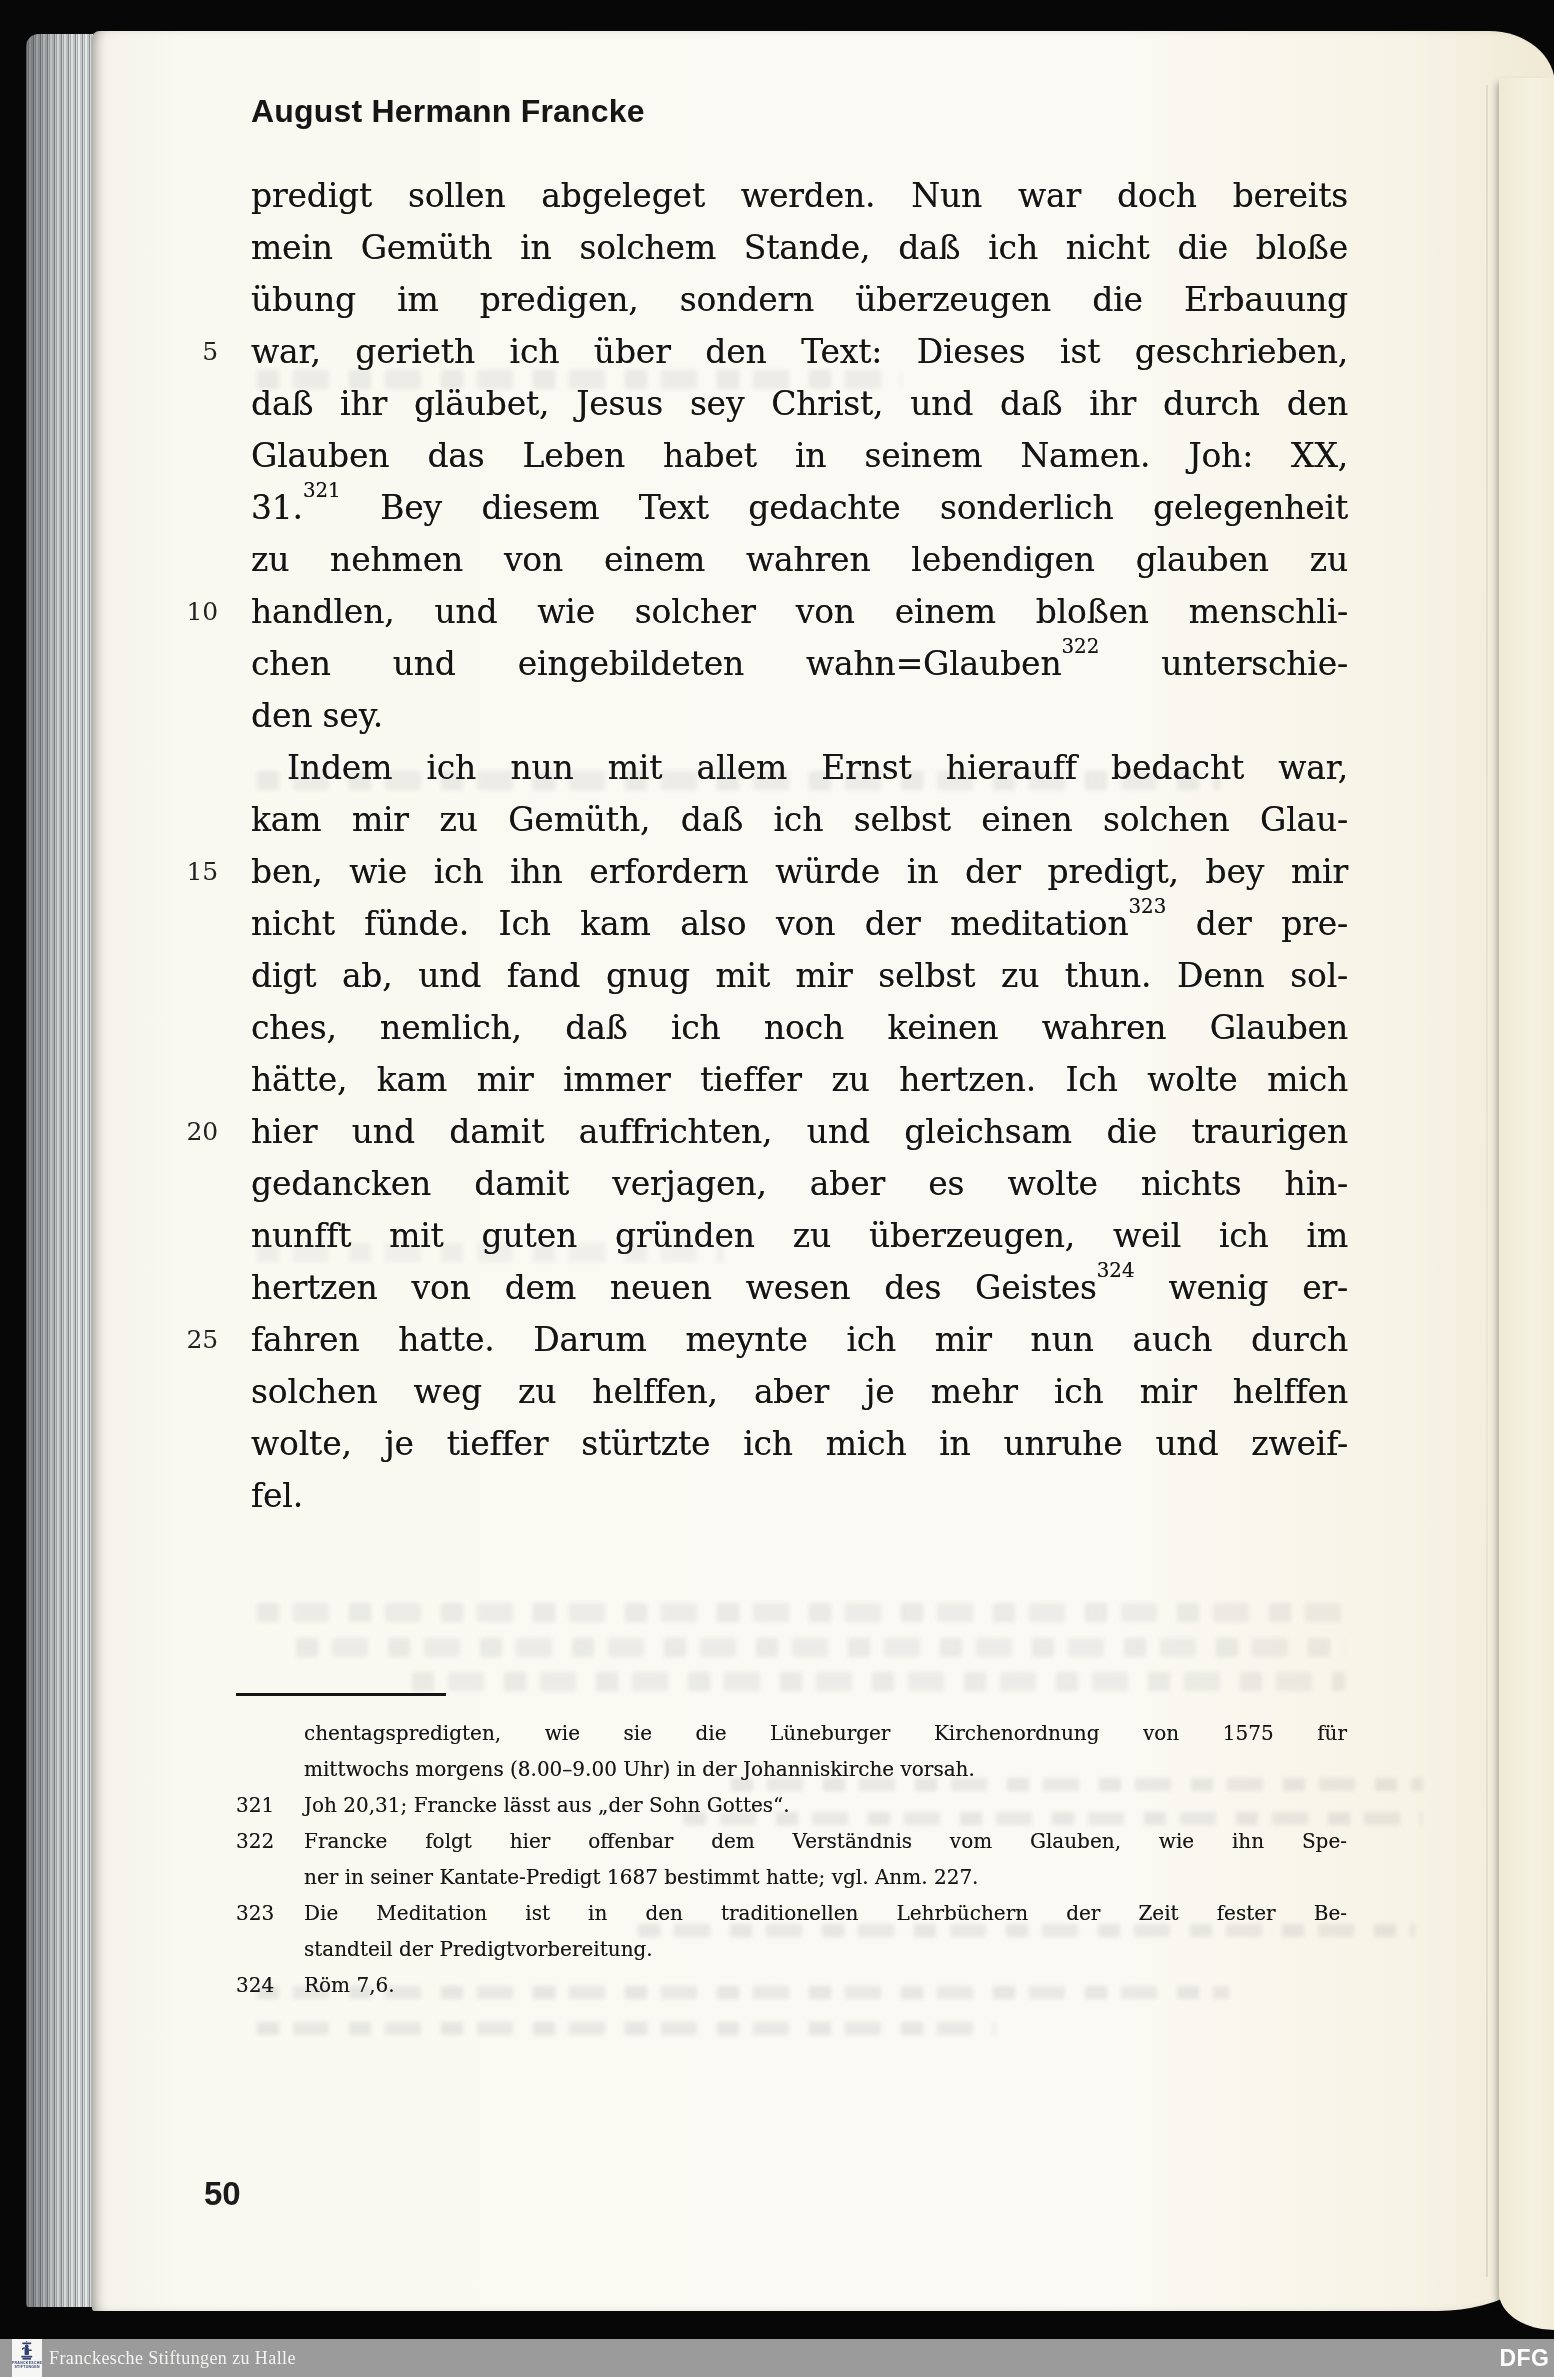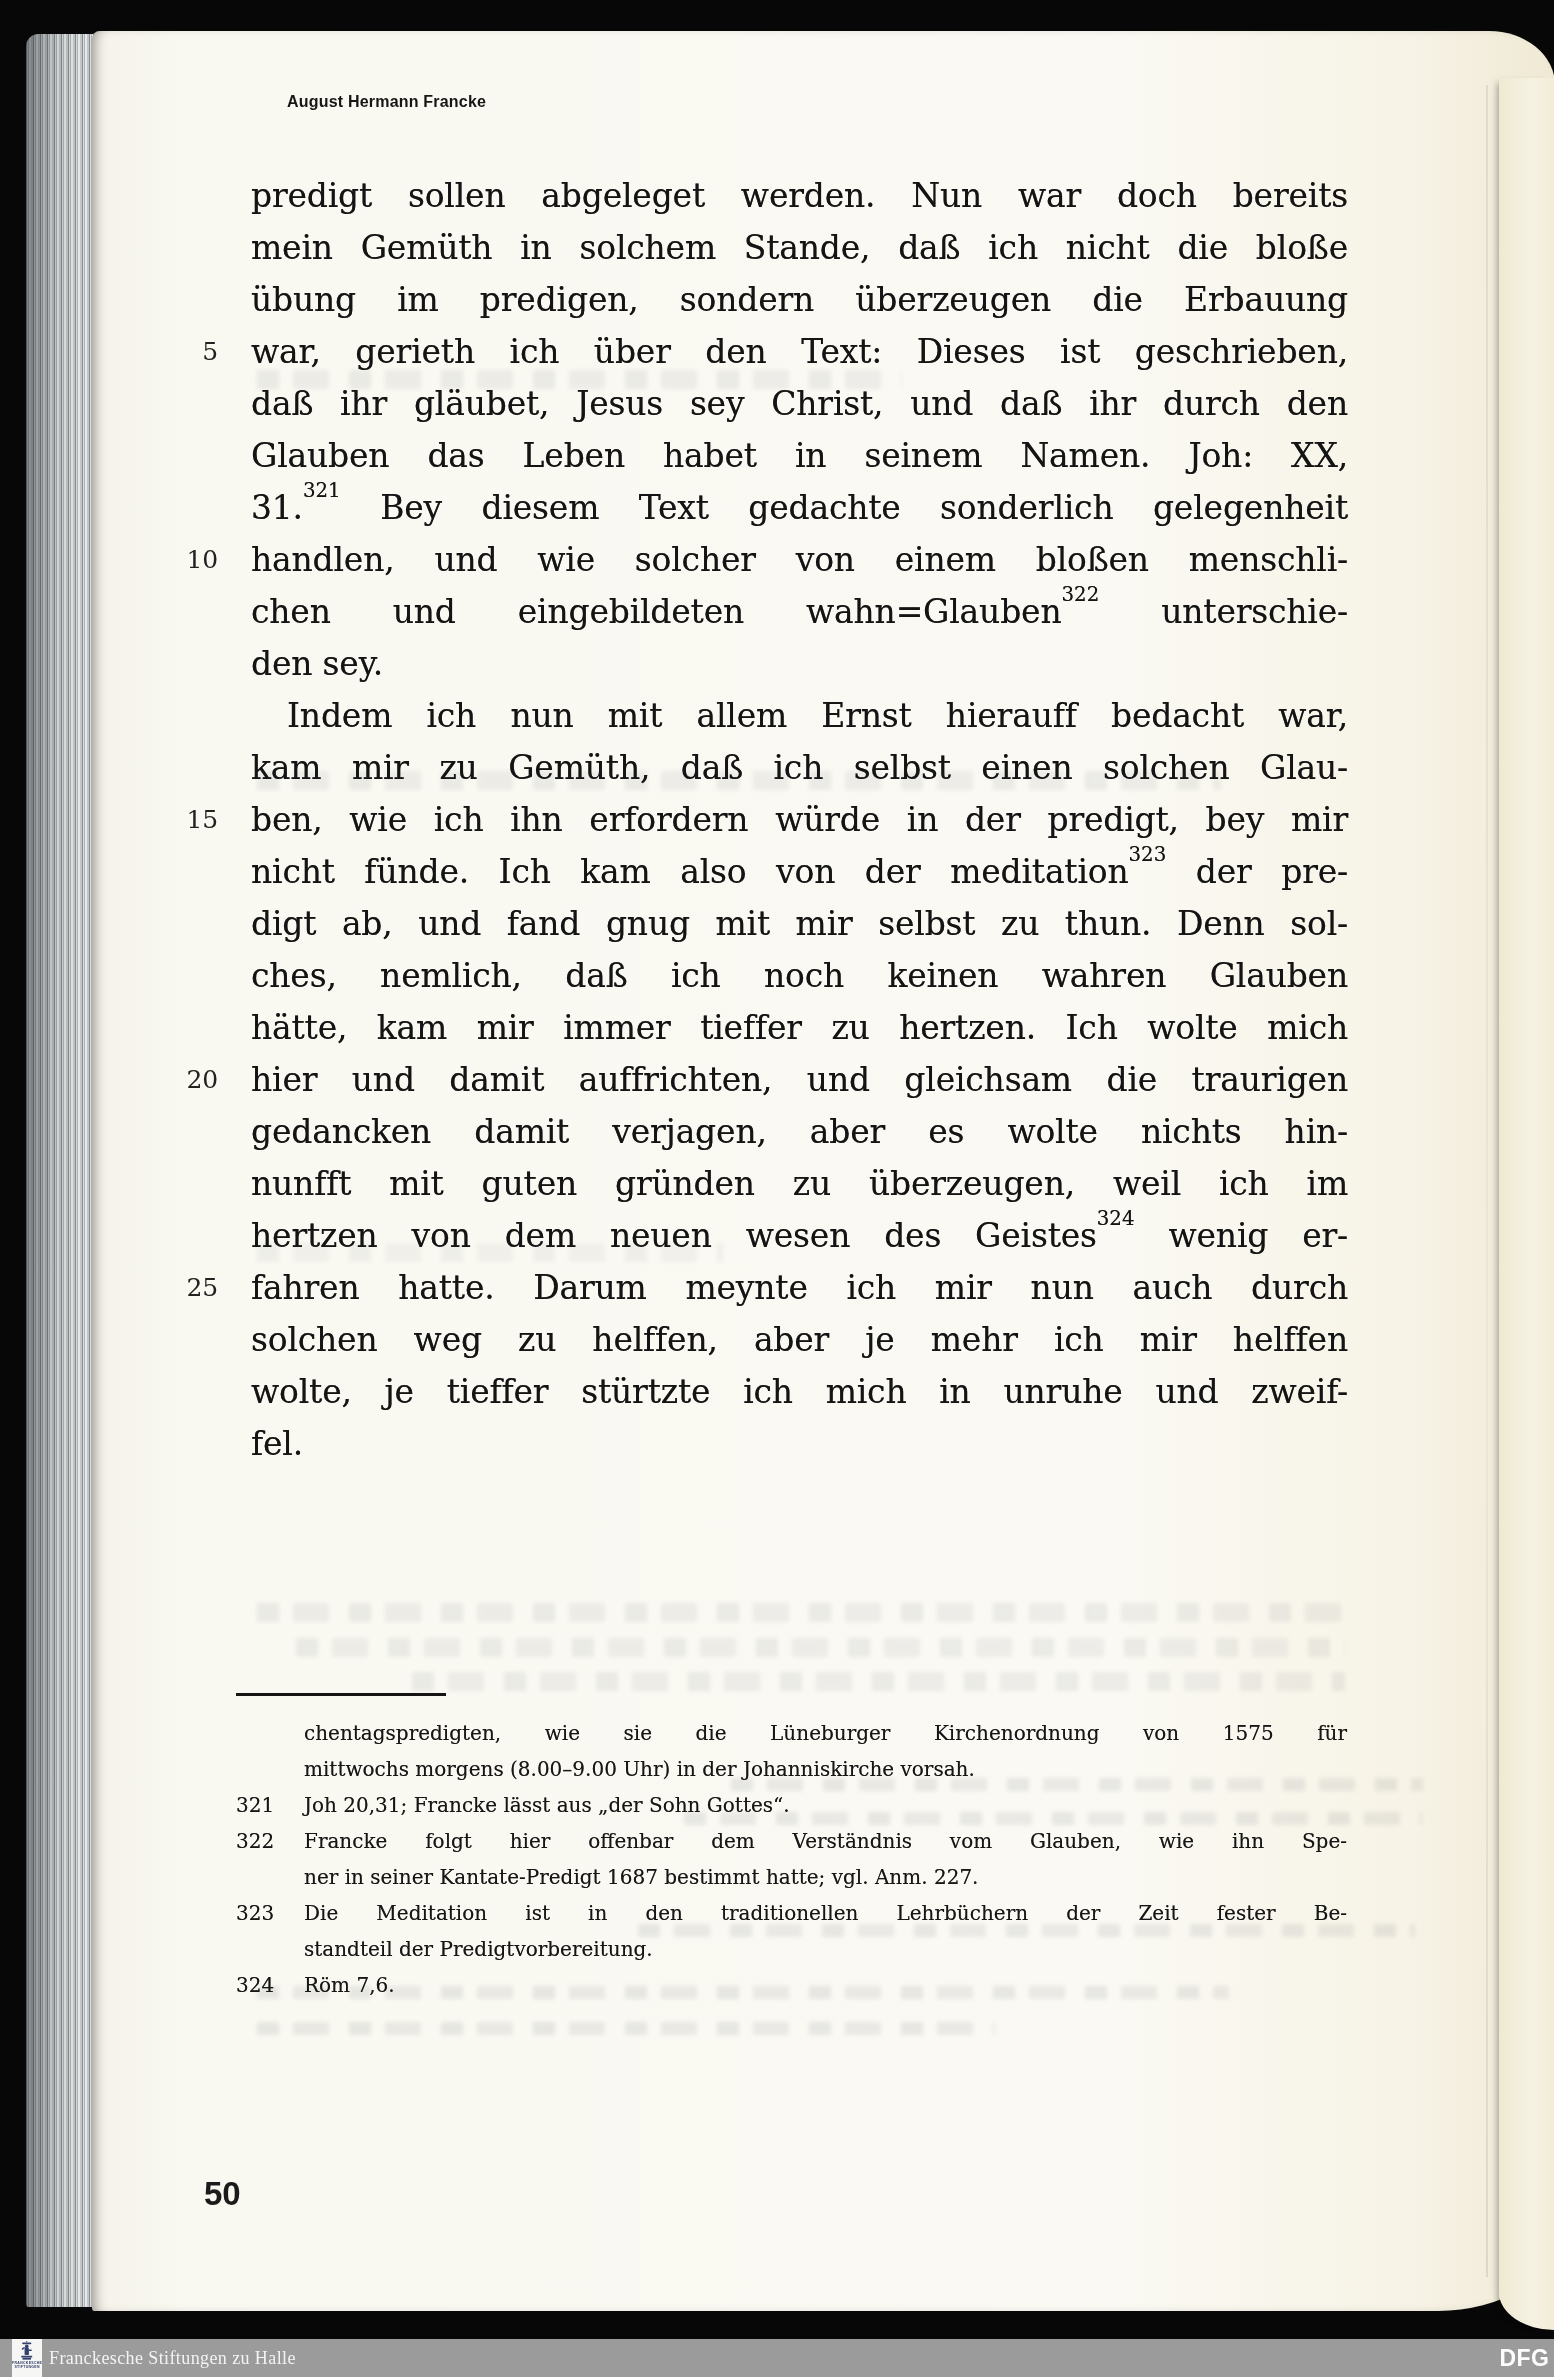--- a/index.html
+++ b/index.html
@@ -18,22 +18,22 @@
     box-shadow:inset 9.3px 0 12.4px -7.8px rgba(0,0,0,.45);}
   
   .gutter-page{position:absolute;right:0;top:47px;width:56px;height:2252px;
     background:linear-gradient(90deg,#efe9d2 0,#f6f2e2 60%,#f2ecd8 100%);
     border-radius:0 0 0 70px / 0 0 0 47px;
     box-shadow:-6.2px 0 7.8px -4.7px rgba(0,0,0,.35);}
   .crease{position:absolute;right:67px;top:54px;width:2.3px;height:2192px;
     background:linear-gradient(180deg,rgba(60,55,40,.10),rgba(60,55,40,.04) 60%,rgba(60,55,40,.12));}
 
   .running-header{position:absolute;left:159px;top:62px;
-    font-family:"Liberation Sans",sans-serif;font-weight:700;font-size:16px;color:#161616;
-    letter-spacing:0.2px;margin-left:36px;}
+    font-family:"Liberation Sans",sans-serif;font-weight:700;font-size:32px;color:#161616;
+    letter-spacing:0.2px;}
 
   .body-block{position:absolute;left:87px;top:139px;width:1169px;color:#141414;}
   .brow{display:flex;align-items:flex-end;height:52px;line-height:52px;font-size:33px;
     letter-spacing:-0.2px;text-shadow:0 0 0.4px rgba(0,0,0,.55);}
   .lnum{width:39px;text-align:right;font-size:25px;color:#222;flex:0 0 auto;
     text-shadow:none;}
   .ltext{flex:1;margin-left:33px;text-align:justify;text-align-last:justify;white-space:nowrap;}
   .ltext.short{text-align:left;text-align-last:left;}
   .ltext.indent{text-indent:36px;}
   .ltext sup{font-size:60%;position:relative;top:-.5em;letter-spacing:0;}
@@ -101,20 +101,24 @@
           <span class="lnum"></span>
           <span class="ltext">daß ihr gläubet, Jesus sey Christ, und daß ihr durch den</span>
         </div>
         <div class="brow">
           <span class="lnum"></span>
           <span class="ltext">Glauben das Leben habet in seinem Namen. Joh: XX,</span>
         </div>
         <div class="brow">
           <span class="lnum"></span>
           <span class="ltext">31.<sup>321</sup> Bey diesem Text gedachte sonderlich gelegenheit</span>
+        </div>
+        <div class="brow">
+          <span class="lnum"></span>
+          <span class="ltext">zu nehmen von einem wahren lebendigen glauben zu</span>
         </div>
         <div class="brow">
           <span class="lnum">10</span>
           <span class="ltext">handlen, und wie solcher von einem bloßen menschli-</span>
         </div>
         <div class="brow">
           <span class="lnum"></span>
           <span class="ltext">chen und eingebildeten wahn=Glauben<sup>322</sup> unterschie-</span>
         </div>
         <div class="brow">

